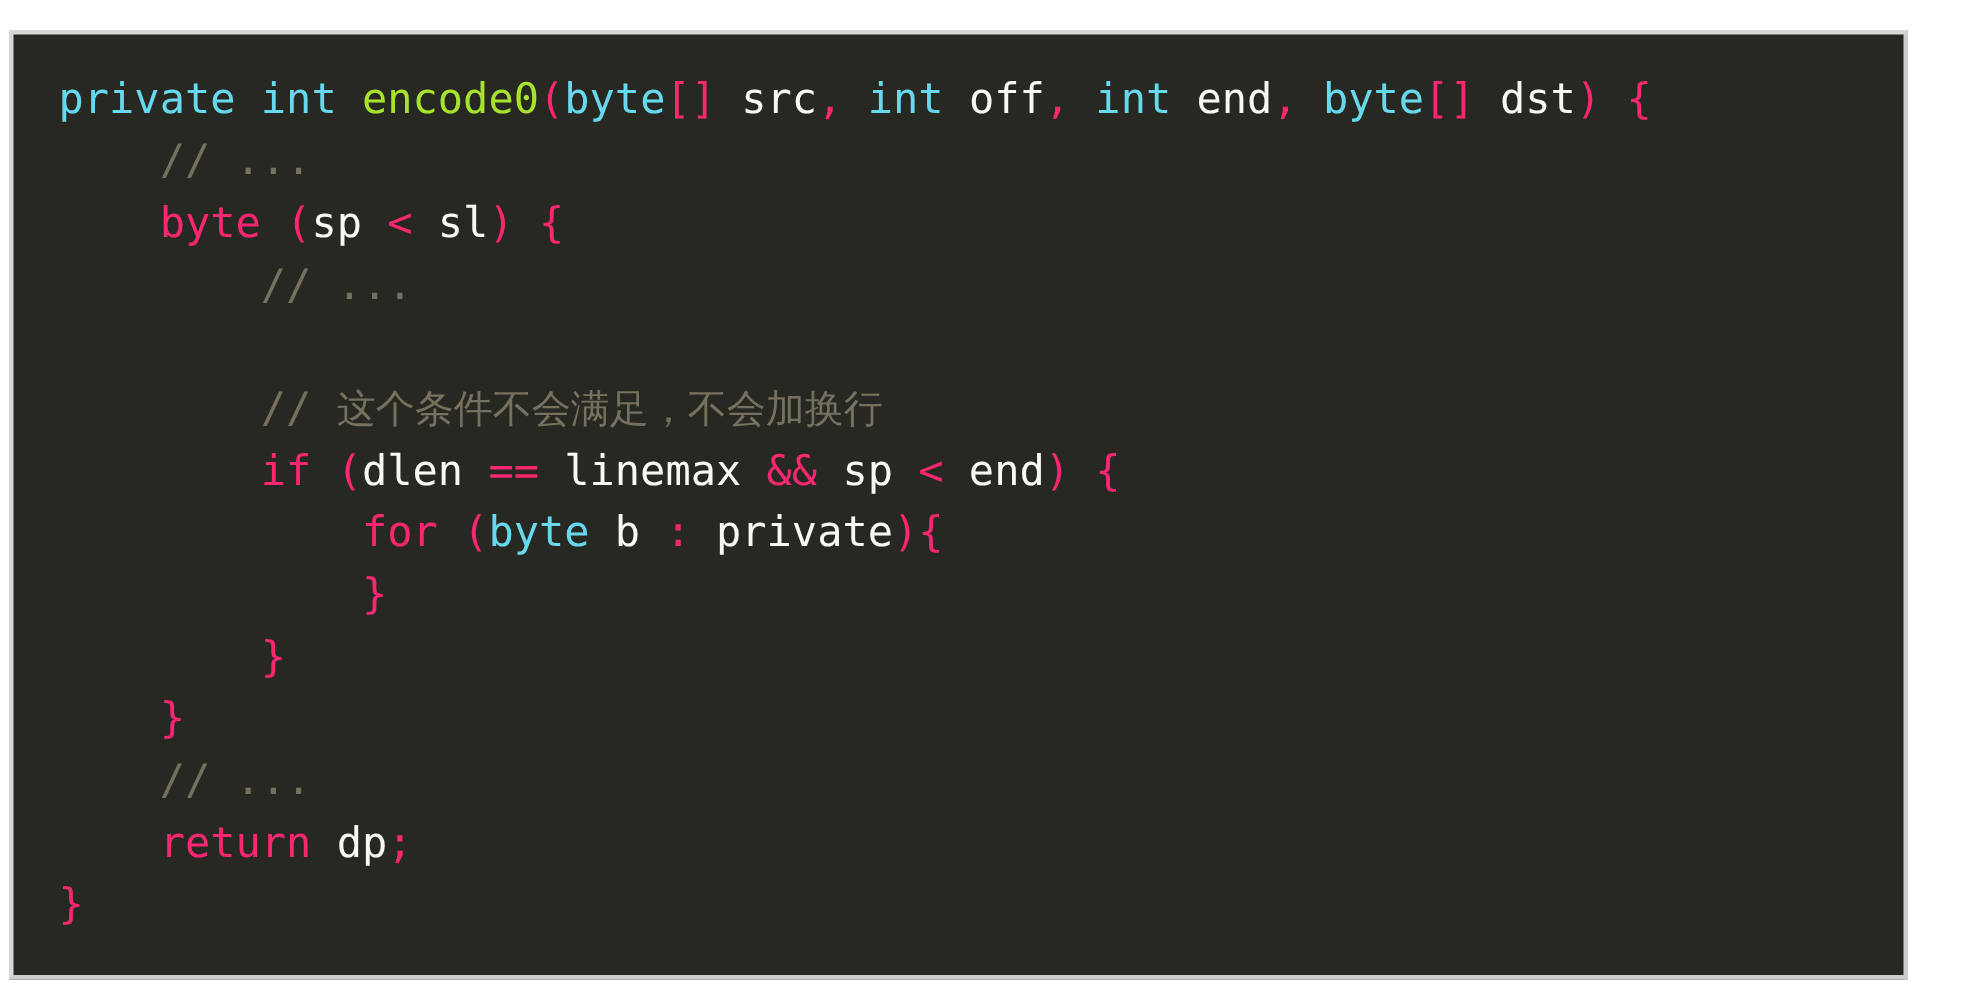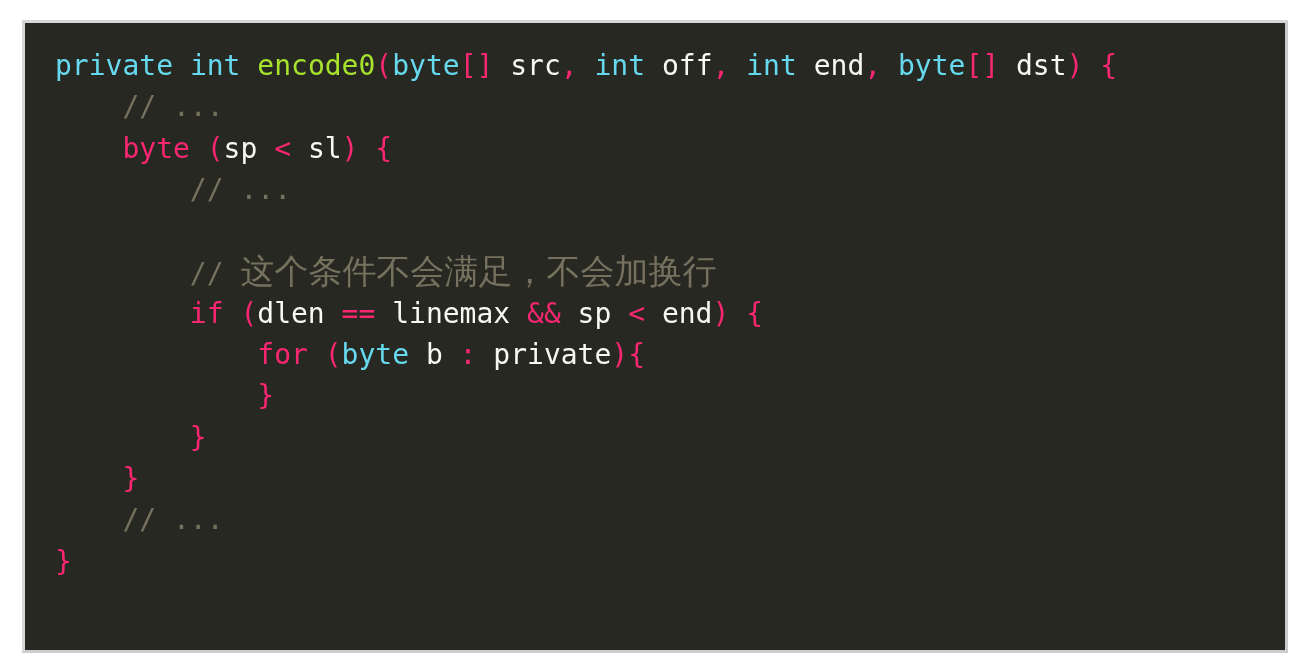--- a/index.html
+++ b/index.html
@@ -14,21 +14,21 @@
     overflow: hidden;
   }
   #page {
     position: relative;
     width: 1308px;
     height: 670px;
     background: #ffffff;
   }
   .code-block {
     position: absolute;
-    left: 22px;
+    left: 6px;
     top: 20px;
     width: 1266px;
     height: 633px;
     box-sizing: border-box;
     background: #272822;
     border: 3px solid #cfd0d0;
     border-top-color: #d6d7d7;
     border-left-color: #d6d7d7;
     border-right-color: #cbcccc;
     border-bottom-color: #cbcccc;
@@ -54,37 +54,38 @@
   }
   
   .kw   { color: #66d9ef; }   
   .ctrl { color: #f92672; }   
   .fn   { color: #a6e22e; }   
   .id   { color: #f8f8f2; }   
   .cmt  { color: #75715e; }   
   .cmt-cjk {
     color: #75715e;
     font-family: "DejaVu Sans", "Liberation Sans", sans-serif;
-    font-size: 34px;
+    font-size: 26px;
   }
 </style>
 </head>
 <body>
 
 <div id="page">
   <div class="code-block">
     <div class="code-inner" id="code-inner">
         <div class="line"><span class="kw">private</span><span class="id"> </span><span class="kw">int</span><span class="id"> </span><span class="fn">encode0</span><span class="ctrl">(</span><span class="kw">byte</span><span class="ctrl">[]</span><span class="id"> src</span><span class="ctrl">,</span><span class="id"> </span><span class="kw">int</span><span class="id"> off</span><span class="ctrl">,</span><span class="id"> </span><span class="kw">int</span><span class="id"> end</span><span class="ctrl">,</span><span class="id"> </span><span class="kw">byte</span><span class="ctrl">[]</span><span class="id"> dst</span><span class="ctrl">)</span><span class="id"> </span><span class="ctrl">{</span></div>
         <div class="line"><span class="id">    </span><span class="cmt">// ...</span></div>
         <div class="line"><span class="id">    </span><span class="ctrl">byte</span><span class="id"> </span><span class="ctrl">(</span><span class="id">sp</span><span class="id"> </span><span class="ctrl">&lt;</span><span class="id"> sl</span><span class="ctrl">)</span><span class="id"> </span><span class="ctrl">{</span></div>
         <div class="line"><span class="id">        </span><span class="cmt">// ...</span></div>
         <div class="line blank">&nbsp;</div>
         <div class="line"><span class="id">        </span><span class="cmt">// </span><span class="cmt-cjk">这个条件不会满足，不会加换行</span></div>
         <div class="line"><span class="id">        </span><span class="ctrl">if</span><span class="id"> </span><span class="ctrl">(</span><span class="id">dlen</span><span class="id"> </span><span class="ctrl">==</span><span class="id"> linemax </span><span class="ctrl">&amp;&amp;</span><span class="id"> sp </span><span class="ctrl">&lt;</span><span class="id"> end</span><span class="ctrl">)</span><span class="id"> </span><span class="ctrl">{</span></div>
         <div class="line"><span class="id">            </span><span class="ctrl">for</span><span class="id"> </span><span class="ctrl">(</span><span class="kw">byte</span><span class="id"> b </span><span class="ctrl">:</span><span class="id"> private</span><span class="ctrl">)</span><span class="ctrl">{</span></div>
         <div class="line"><span class="id">            </span><span class="ctrl">}</span></div>
         <div class="line"><span class="id">        </span><span class="ctrl">}</span></div>
         <div class="line"><span class="id">    </span><span class="ctrl">}</span></div>
         <div class="line"><span class="id">    </span><span class="cmt">// ...</span></div>
+        <div class="line"><span class="id">    </span><span class="ctrl">return</span><span class="id"> dp</span><span class="ctrl">;</span></div>
         <div class="line"><span class="ctrl">}</span></div>
       </div>
   </div>
 </div>
 
 </body></html>

